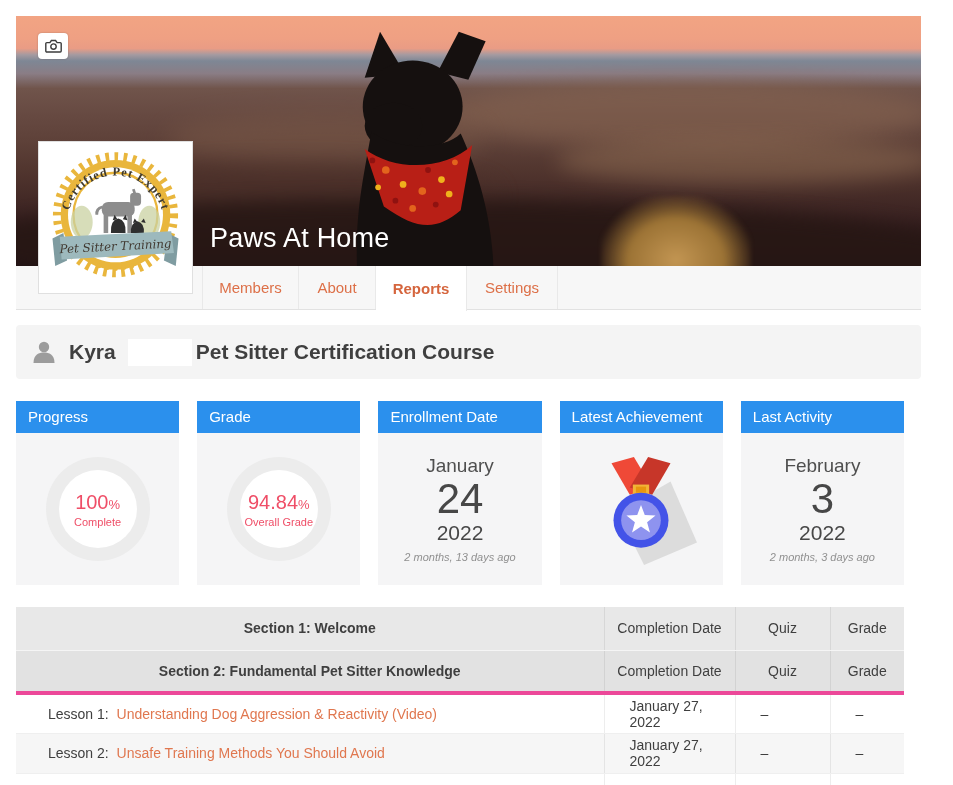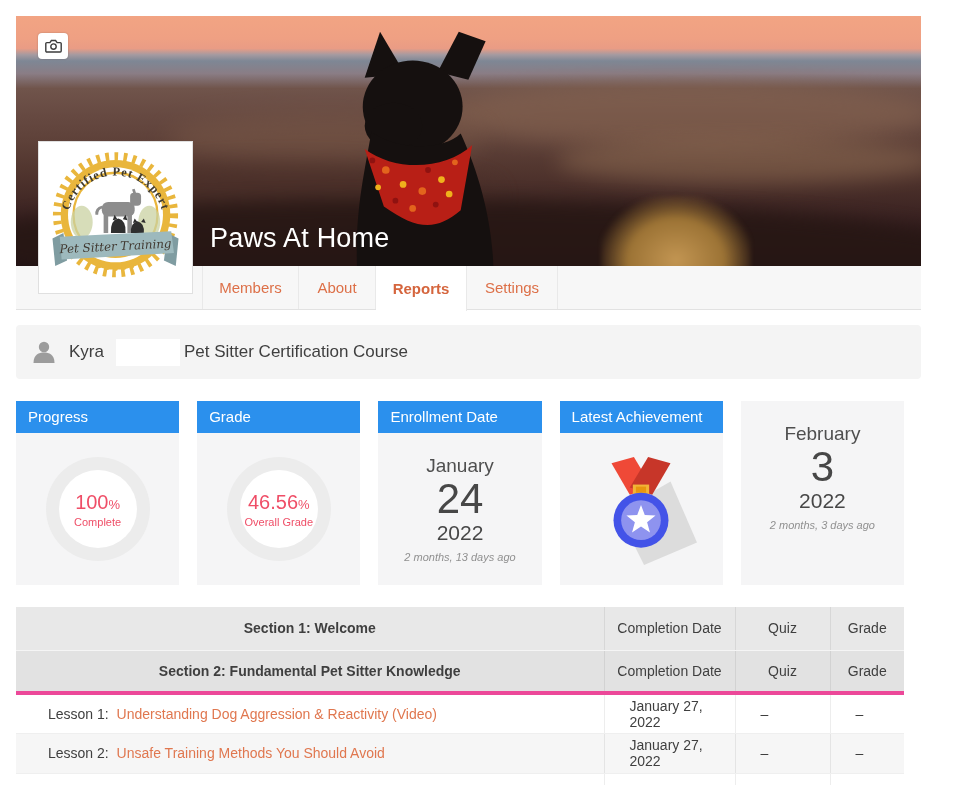--- a/index.html
+++ b/index.html
@@ -45,21 +45,21 @@
   .tabbar { display: flex; height: 44px; background: #f7f7f7; border-bottom: 1px solid #e2e2e2; position: relative; z-index: 2; }
   .tab-spacer { width: 187px; border-right: 1px solid #e9e9e9; }
   .tab { display: flex; align-items: center; justify-content: center; color: #dd7048; font-size: 15px;
          border-right: 1px solid #e9e9e9; cursor: pointer; }
   .tab-about { width: 77px; } .tab-members { width: 96px; } .tab-reports { width: 91px; } .tab-settings { width: 91px; }
   .tab.active { background: #ffffff; font-weight: bold; height: 45px; margin-bottom: -1px; color: #d5653d; }
 
   
   .user-row { margin-top: 15px; height: 54px; background: #f4f4f4; border-radius: 4px;
     display: flex; align-items: center; padding-left: 15px; }
-  .user-row .name, .user-row .course { font-size: 17px; color: #3f3f3f; }
+  .user-row .name, .user-row .course { font-size: 21px; color: #3f3f3f; font-weight: bold; }
   .redacted { display: inline-block; width: 64px; height: 27px; background: #ffffff; margin: 0 4px 0 12px; }
   .person-icon { margin-right: 12px; display: flex; }
 
   
   .cards { margin-top: 22px; width: 888px; display: grid; grid-template-columns: repeat(5, 1fr); gap: 18px; }
   .card { background: #f5f5f6; }
   .card-header { background: #2b90ed; color: #ffffff; font-size: 15px; padding: 7px 12px; height: 32px; }
   .card-body { height: 152px; display: flex; flex-direction: column; align-items: center; justify-content: center; }
   .donut { width: 104px; height: 104px; border-radius: 50%; background: #ececec; display: flex; align-items: center; justify-content: center; }
   .donut-inner { width: 78px; height: 78px; border-radius: 50%; background: #ffffff; display: flex; flex-direction: column; align-items: center; justify-content: center; }
@@ -209,21 +209,21 @@
           </div>
         </div>
       </div>
     </div>
 
     <div class="card">
       <div class="card-header">Grade</div>
       <div class="card-body">
         <div class="donut">
           <div class="donut-inner">
-            <div><span class="metric-value">46.56</span><span class="metric-unit">%</span></div>
+            <div><span class="metric-value">94.84</span><span class="metric-unit">%</span></div>
             <div class="metric-label">Overall Grade</div>
           </div>
         </div>
       </div>
     </div>
 
     <div class="card">
       <div class="card-header">Enrollment Date</div>
       <div class="card-body date-card">
         <div class="date-month">January</div>
@@ -243,20 +243,21 @@
           <rect x="47" y="31" width="16" height="10" fill="#f2b437"></rect>
           <rect x="50" y="33" width="10" height="6" fill="#e8960f"></rect>
           <circle cx="55" cy="66" r="27" fill="#4353e8"></circle>
           <circle cx="55" cy="66" r="19.5" fill="#8e93ef"></circle>
           <path d="M55,51 L58.7,60.9 L69.3,61.4 L61,68 L63.8,78.1 L55,72.3 L46.2,78.1 L49,68 L40.7,61.4 L51.3,60.9 Z" fill="#ffffff"></path>
         </svg>
       </div>
     </div>
 
     <div class="card">
+      <div class="card-header">Last Activity</div>
       <div class="card-body date-card">
         <div class="date-month">February</div>
         <div class="date-day">3</div>
         <div class="date-year">2022</div>
         <div class="date-ago">2 months, 3 days ago</div>
       </div>
     </div>
 
   </div>
 

